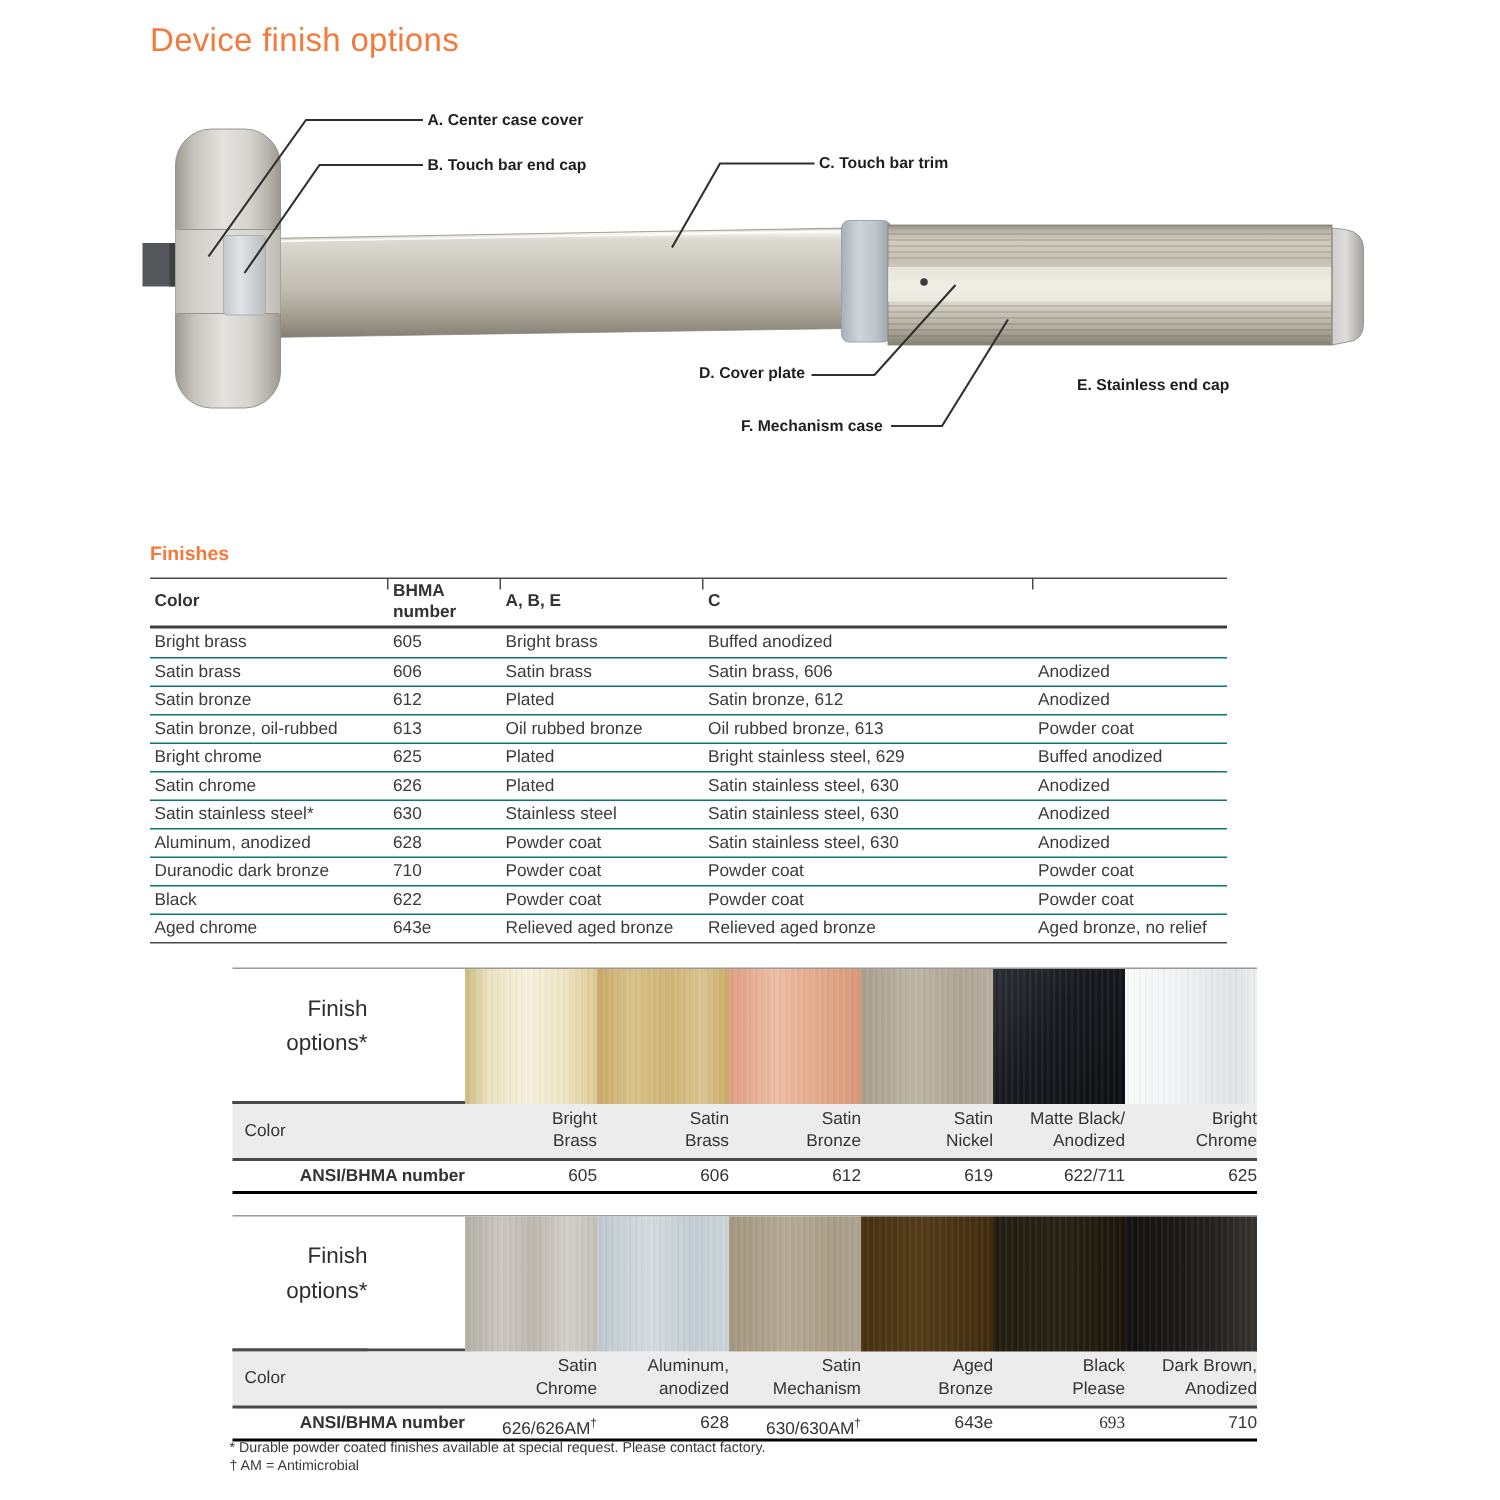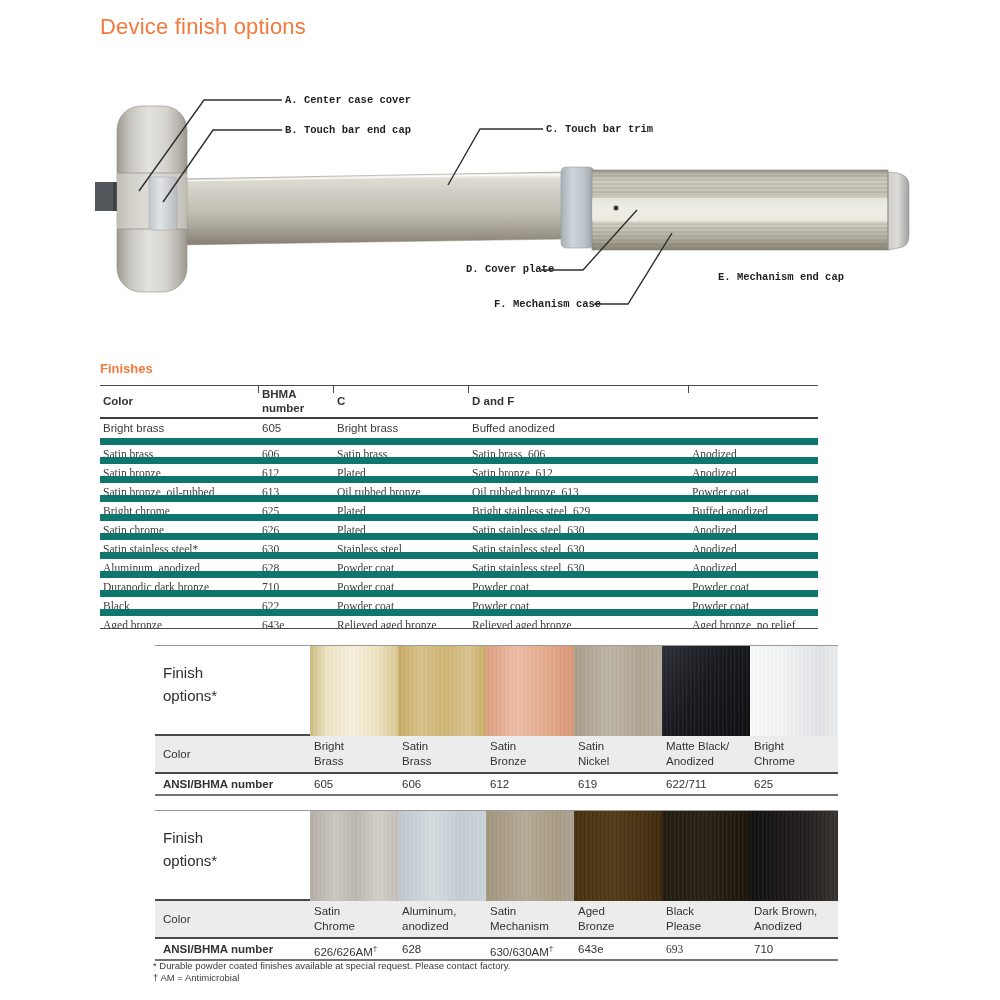--- a/index.html
+++ b/index.html
@@ -4,47 +4,47 @@
 <style>
   * { box-sizing: border-box; margin: 0; padding: 0; }
   html,body { background:#ffffff; }
   body { width:1000px; height:1000px; font-family:"Liberation Sans", sans-serif; }
   .page { position:relative; width:1000px; height:1000px; background:#fff; overflow:hidden; color:#3b3b3b;border-radius:14px; }
 
   
   .page-title { position:absolute; left:100px; top:14px; font-size:22px; font-weight:400; color:#f4793b; letter-spacing:.2px; }
 
   
-  .diagram { position:absolute; left:0; top:72px; width:1000px; height:300px;font-family:Liberation Mono, monospace; }
+  .diagram { position:absolute; left:0; top:52px; width:1000px; height:300px; }
   .diagram svg { position:absolute; left:0; top:0; }
   .dlabel { position:absolute; font-size:10.5px; font-weight:700; color:#1f1f1f; white-space:nowrap; }
   #lblA { left:285px; top:22px; }
   #lblB { left:285px; top:52px; }
   #lblC { left:546px; top:51px; }
   #lblD { left:466px; top:191px; }
   #lblE { left:718px; top:199px; }
   #lblF { left:494px; top:226px; }
 
   
   .finishes-heading { position:absolute; left:100px; top:361px; font-size:13px; font-weight:700; color:#f4793b; }
   .ftable { position:absolute; left:100px; top:385px; width:718px; border-top:1px solid #4a4a4a; border-bottom:1px solid #4a4a4a; font-size:11.5px; }
   .fheader { position:relative; display:grid; grid-template-columns:158px 75px 135px 220px 130px; height:33px; border-bottom:2px solid #3d3d3d; }
   .hcell { display:flex; align-items:center; font-weight:700; padding-left:3px; white-space:pre-line; line-height:1.15; color:#333; }
   .hcell + .hcell { padding-left:4px; }
   .tick { position:absolute; top:0; width:1px; height:7px; background:#4a4a4a; }
   .tick.t0 { left:158px; } .tick.t1 { left:233px; } .tick.t2 { left:368px; } .tick.t3 { left:588px; }
   .frow { display:grid; grid-template-columns:158px 75px 135px 220px 130px; height:19px; }
-  .frow + .frow { border-top:7px solid #0f766e;font-family:Liberation Serif, serif; }
+  .frow + .frow { border-top:1px solid #0f766e; }
   .fcell { line-height:18.5px; padding-left:3px; white-space:nowrap; overflow:hidden; }
   .fcell + .fcell { padding-left:4px; }
 
   
   .swatch-table { position:absolute; left:155px; width:683px; display:grid;
     grid-template-columns:155px repeat(6, 88px); grid-template-rows:90px 38px 20px;
-    border-top:1px solid #9a9a9a; border-bottom:2px solid #737373; font-size:11.5px; }
+    border-top:1px solid #9a9a9a; border-bottom:2px solid #000000; font-size:11.5px;text-align:right; }
   #swt0 { top:645px; } #swt1 { top:810px; }
   .sw-title { grid-row:1; grid-column:1; width:90px; border-bottom:2px solid #4a4a4a; font-size:15px; color:#2e2e2e; padding-top:15px; padding-left:8px; line-height:1.55; }
   .sw-title-cellbg { grid-row:1; grid-column:1; border-bottom:2px solid #4a4a4a; }
   .sw-colorlabel { grid-row:2; grid-column:1; background:#ececec; display:flex; align-items:center; padding-left:8px; border-bottom:2px solid #4a4a4a; color:#333; }
   .sw-ansilabel { grid-row:3; grid-column:1; line-height:20px; padding-left:8px; color:#333;font-weight:bold; }
   .swatch { grid-row:1; position:relative; }
   .swatch::after { content:""; position:absolute; inset:0;
     background:repeating-linear-gradient(90deg, rgba(255,255,255,.05) 0px, rgba(255,255,255,.05) 1px, rgba(0,0,0,.035) 2px, rgba(0,0,0,0) 3px, rgba(0,0,0,0) 4px); }
   .sw-name { grid-row:2; background:#ececec; padding-top:3px; padding-left:4px; line-height:15px; border-bottom:2px solid #4a4a4a; color:#333; }
   .sw-name span { display:block; }
@@ -179,33 +179,33 @@
         <polyline points="543,57 480,57 448,113"></polyline>
         <polyline points="541,198 583,198 637,138"></polyline>
         <polyline points="594,232 628,232 672,161"></polyline>
       </g>
     </svg>
 
     <div class="dlabel" id="lblA">A. Center case cover</div>
     <div class="dlabel" id="lblB">B. Touch bar end cap</div>
     <div class="dlabel" id="lblC">C. Touch bar trim</div>
     <div class="dlabel" id="lblD">D. Cover plate</div>
-    <div class="dlabel" id="lblE">E. Mechanism end cap</div>
+    <div class="dlabel" id="lblE">E. Stainless end cap</div>
     <div class="dlabel" id="lblF">F. Mechanism case</div>
   </div>
 
   <div class="finishes-heading">Finishes</div>
 
   <div class="ftable">
     <div class="fheader">
       <div class="hcell">Color</div>
       <div class="hcell">BHMA
 number</div>
+      <div class="hcell">A, B, E</div>
       <div class="hcell">C</div>
-      <div class="hcell">D and F</div>
       <div class="tick t0"></div>
       <div class="tick t1"></div>
       <div class="tick t2"></div>
       <div class="tick t3"></div>
     </div>
     <div>
         <div class="frow">
           <div class="fcell col0">Bright brass</div>
           <div class="fcell col1">605</div>
           <div class="fcell col2">Bright brass</div>
@@ -268,21 +268,21 @@
           <div class="fcell col4">Powder coat</div>
         </div>
         <div class="frow">
           <div class="fcell col0">Black</div>
           <div class="fcell col1">622</div>
           <div class="fcell col2">Powder coat</div>
           <div class="fcell col3">Powder coat</div>
           <div class="fcell col4">Powder coat</div>
         </div>
         <div class="frow">
-          <div class="fcell col0">Aged bronze</div>
+          <div class="fcell col0">Aged chrome</div>
           <div class="fcell col1">643e</div>
           <div class="fcell col2">Relieved aged bronze</div>
           <div class="fcell col3">Relieved aged bronze</div>
           <div class="fcell col4">Aged bronze, no relief</div>
         </div>
       </div>
   </div>
 
   <div class="swatch-table" id="swt0">
     <div class="sw-title-cellbg"></div>

